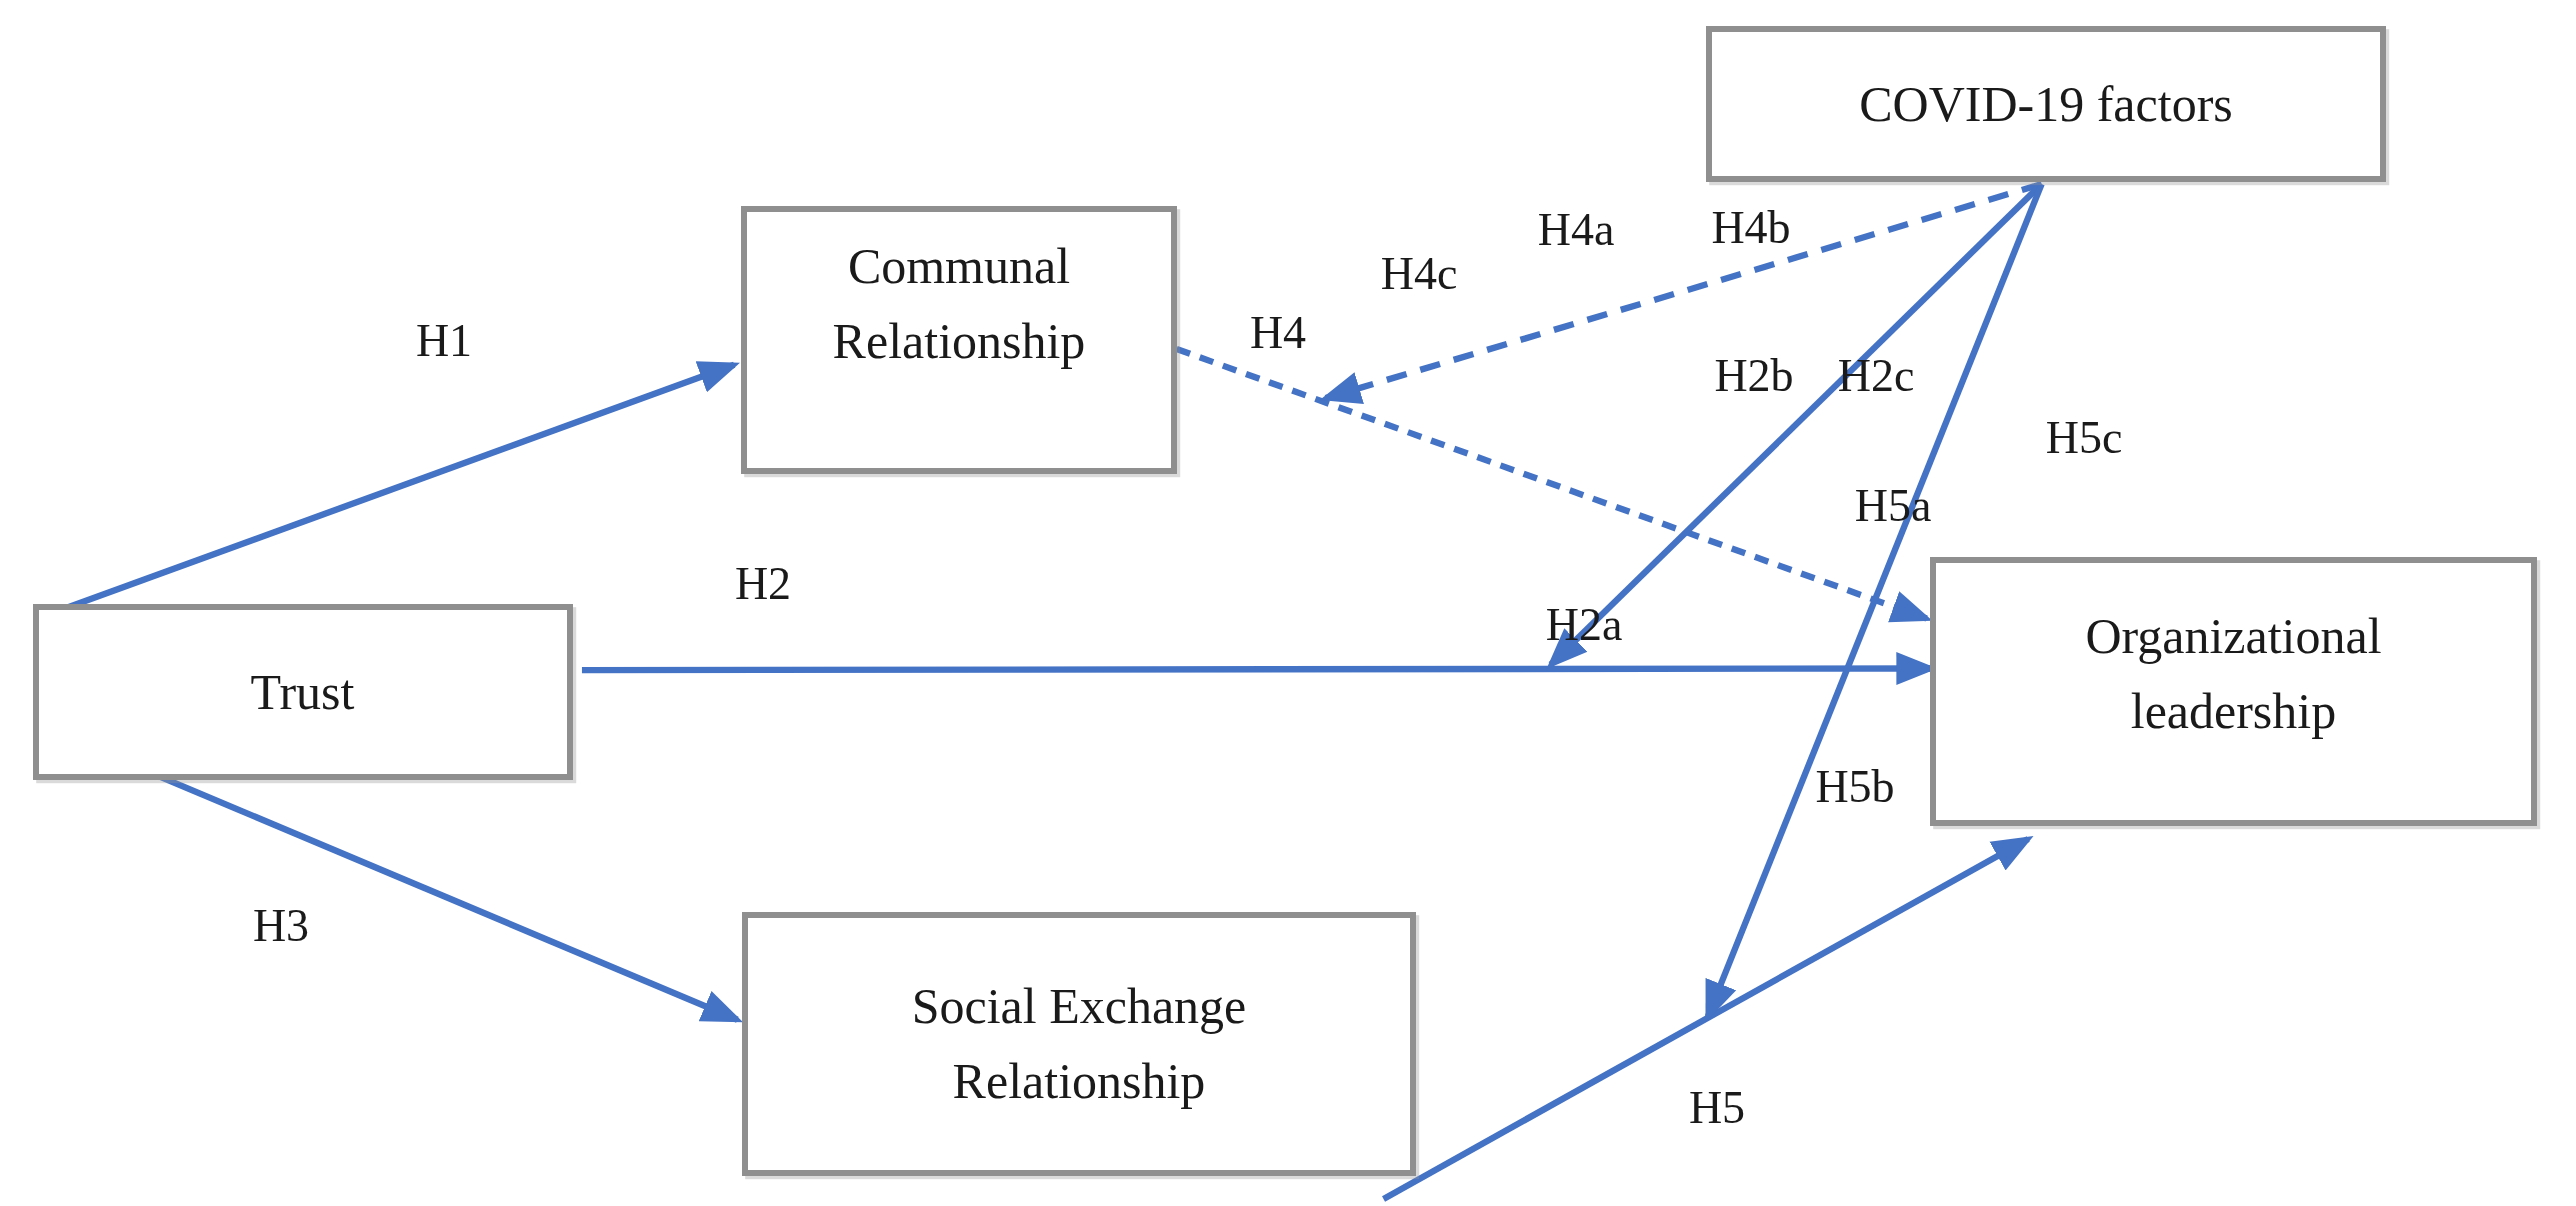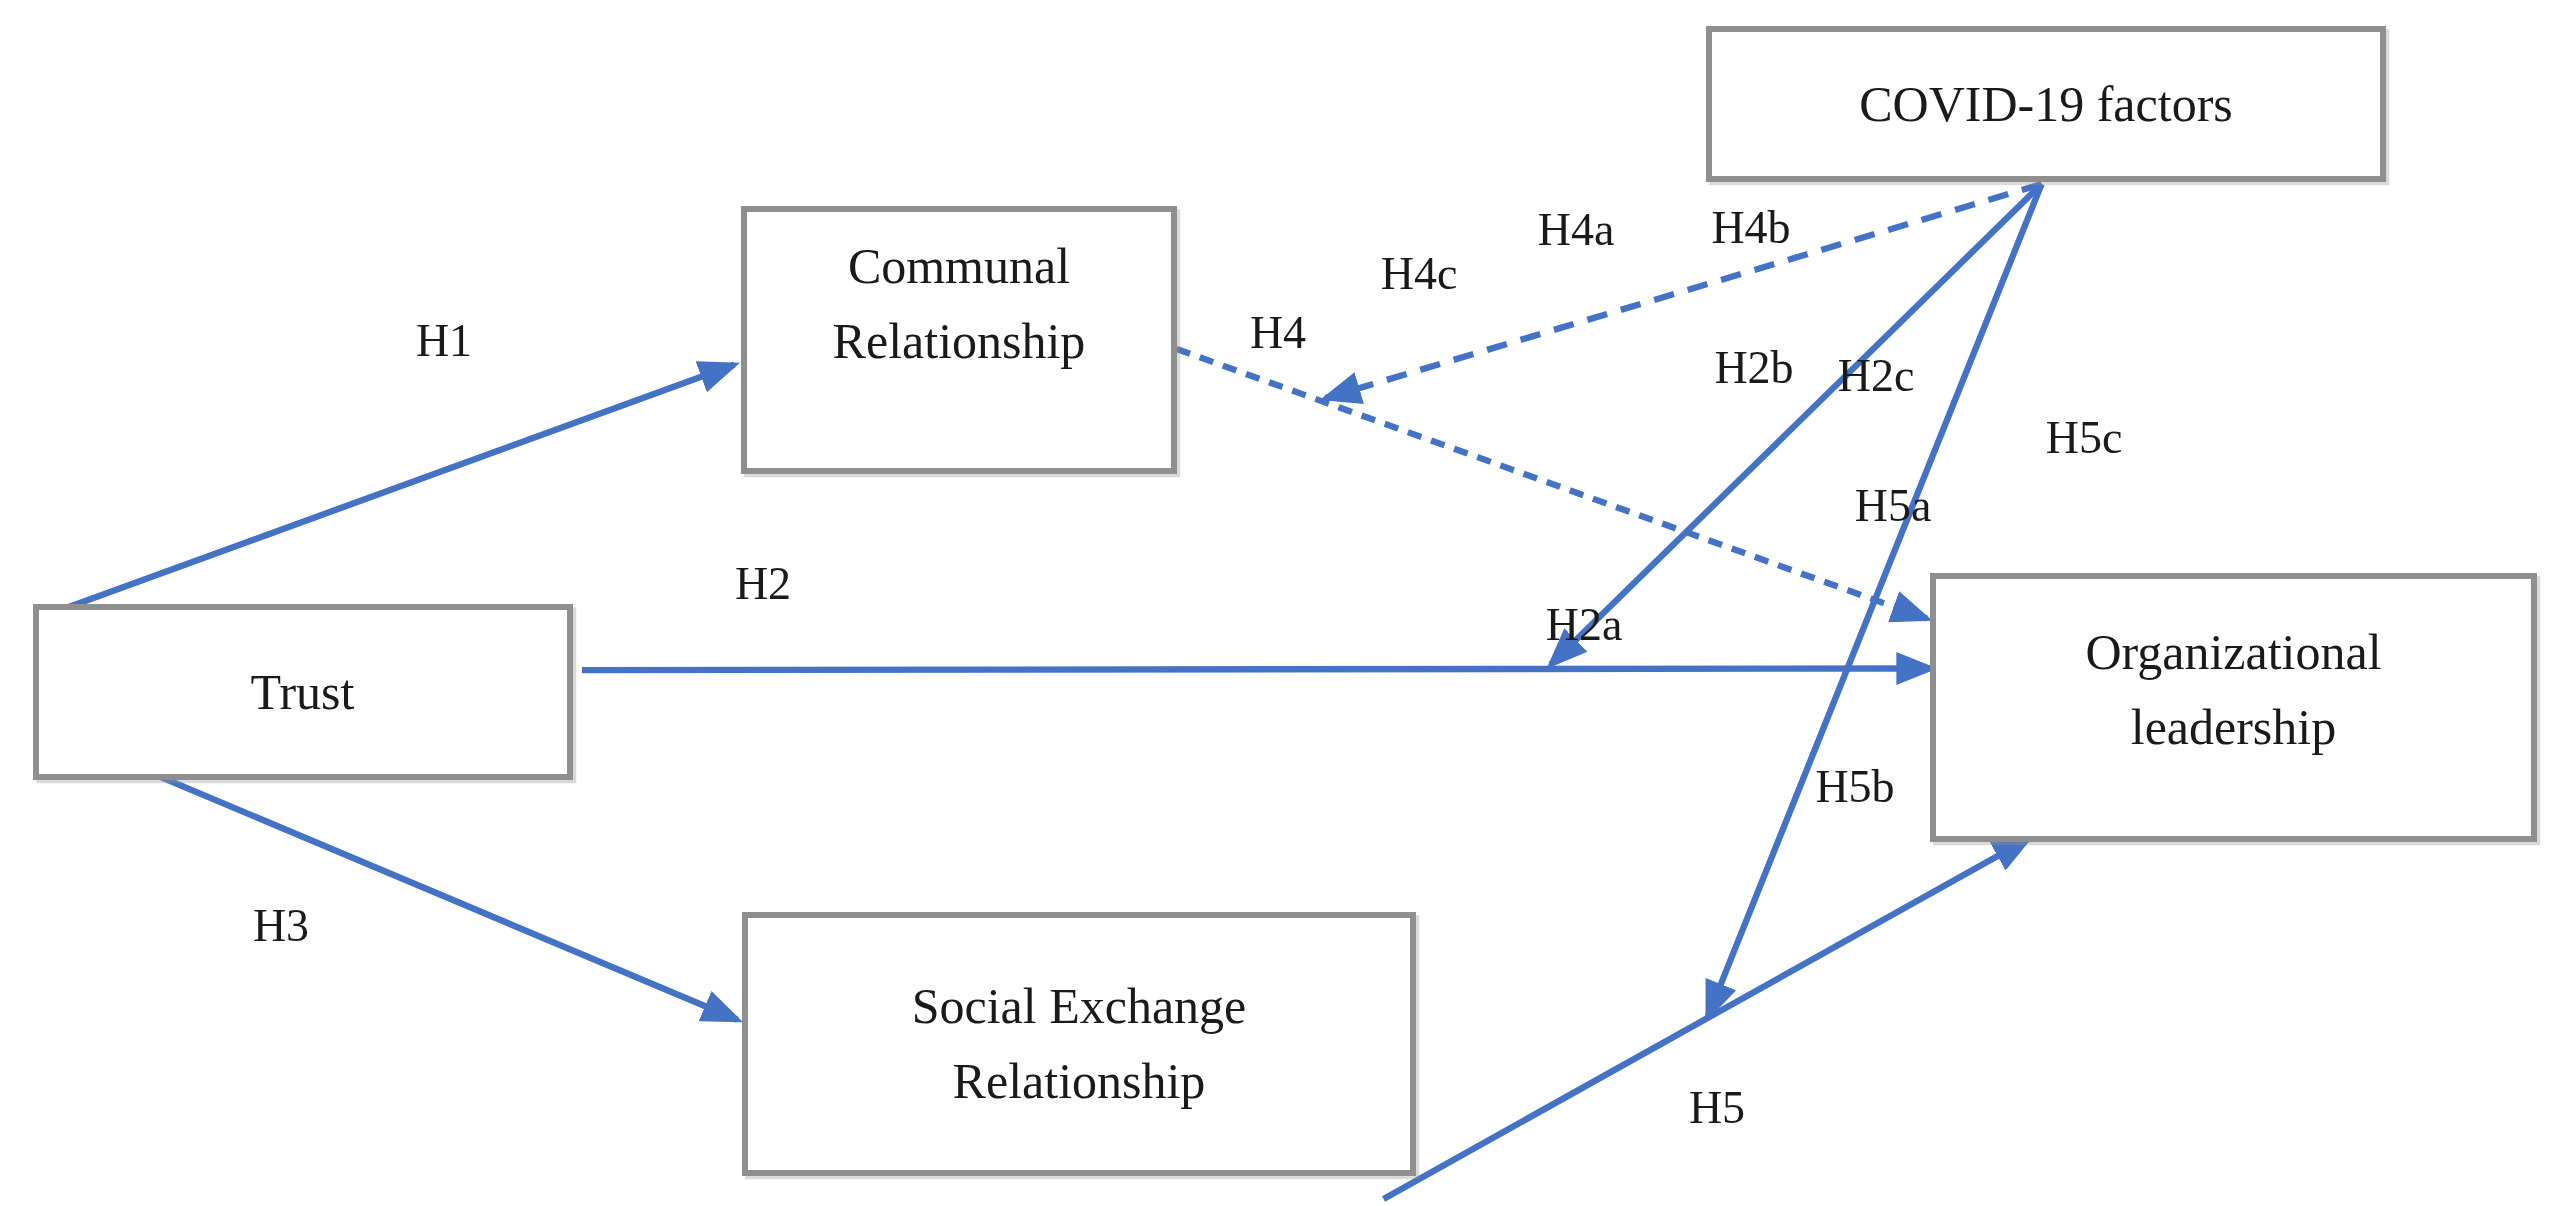--- a/index.html
+++ b/index.html
@@ -19,21 +19,21 @@
     color:#1a1a1a;
     display:flex;align-items:center;justify-content:center;
     text-align:center;
     font-size:50px;line-height:1.5;
     white-space:pre-line;
     box-shadow:3.2px 3.2px 0 rgba(150,150,150,0.35);
   }
   .node-covid   {left:1706px;top:26px;  width:680px;height:156px;}
   .node-communal{left:741px; top:206px; width:436px;height:268px;padding-bottom:72px;}
   .node-trust   {left:32.5px;  top:604px; width:540px;height:176px;}
-  .node-org     {left:1930px;top:557px; width:607px;height:269px;padding-bottom:36px;margin-top:16px;}
+  .node-org     {left:1930px;top:557px; width:607px;height:269px;padding-bottom:36px;}
   .node-social  {left:742px; top:912px;width:674px;height:264px;}
   .hlabel{
     position:absolute;
     transform:translate(-50%,-50%);
     color:#1a1a1a;font-size:46px;line-height:1;
     white-space:nowrap;
   }
 </style>
 </head>
 <body>
@@ -73,21 +73,21 @@
   <div class="node node-social">Social Exchange
 Relationship</div>
 
   <div class="hlabel" style="left:444px;top:341px">H1</div>
   <div class="hlabel" style="left:763px;top:584px">H2</div>
   <div class="hlabel" style="left:281px;top:926px">H3</div>
   <div class="hlabel" style="left:1278px;top:333px">H4</div>
   <div class="hlabel" style="left:1419px;top:274px">H4c</div>
   <div class="hlabel" style="left:1576px;top:230px">H4a</div>
   <div class="hlabel" style="left:1751px;top:228px">H4b</div>
-  <div class="hlabel" style="left:1754px;top:368px">H2b</div>
+  <div class="hlabel" style="left:1754px;top:376px">H2b</div>
   <div class="hlabel" style="left:1876px;top:376px">H2c</div>
   <div class="hlabel" style="left:2084px;top:438px">H5c</div>
   <div class="hlabel" style="left:1893px;top:506px">H5a</div>
   <div class="hlabel" style="left:1584px;top:625px">H2a</div>
   <div class="hlabel" style="left:1855px;top:787px">H5b</div>
   <div class="hlabel" style="left:1717px;top:1108px">H5</div>
 
 </div>
 
 

